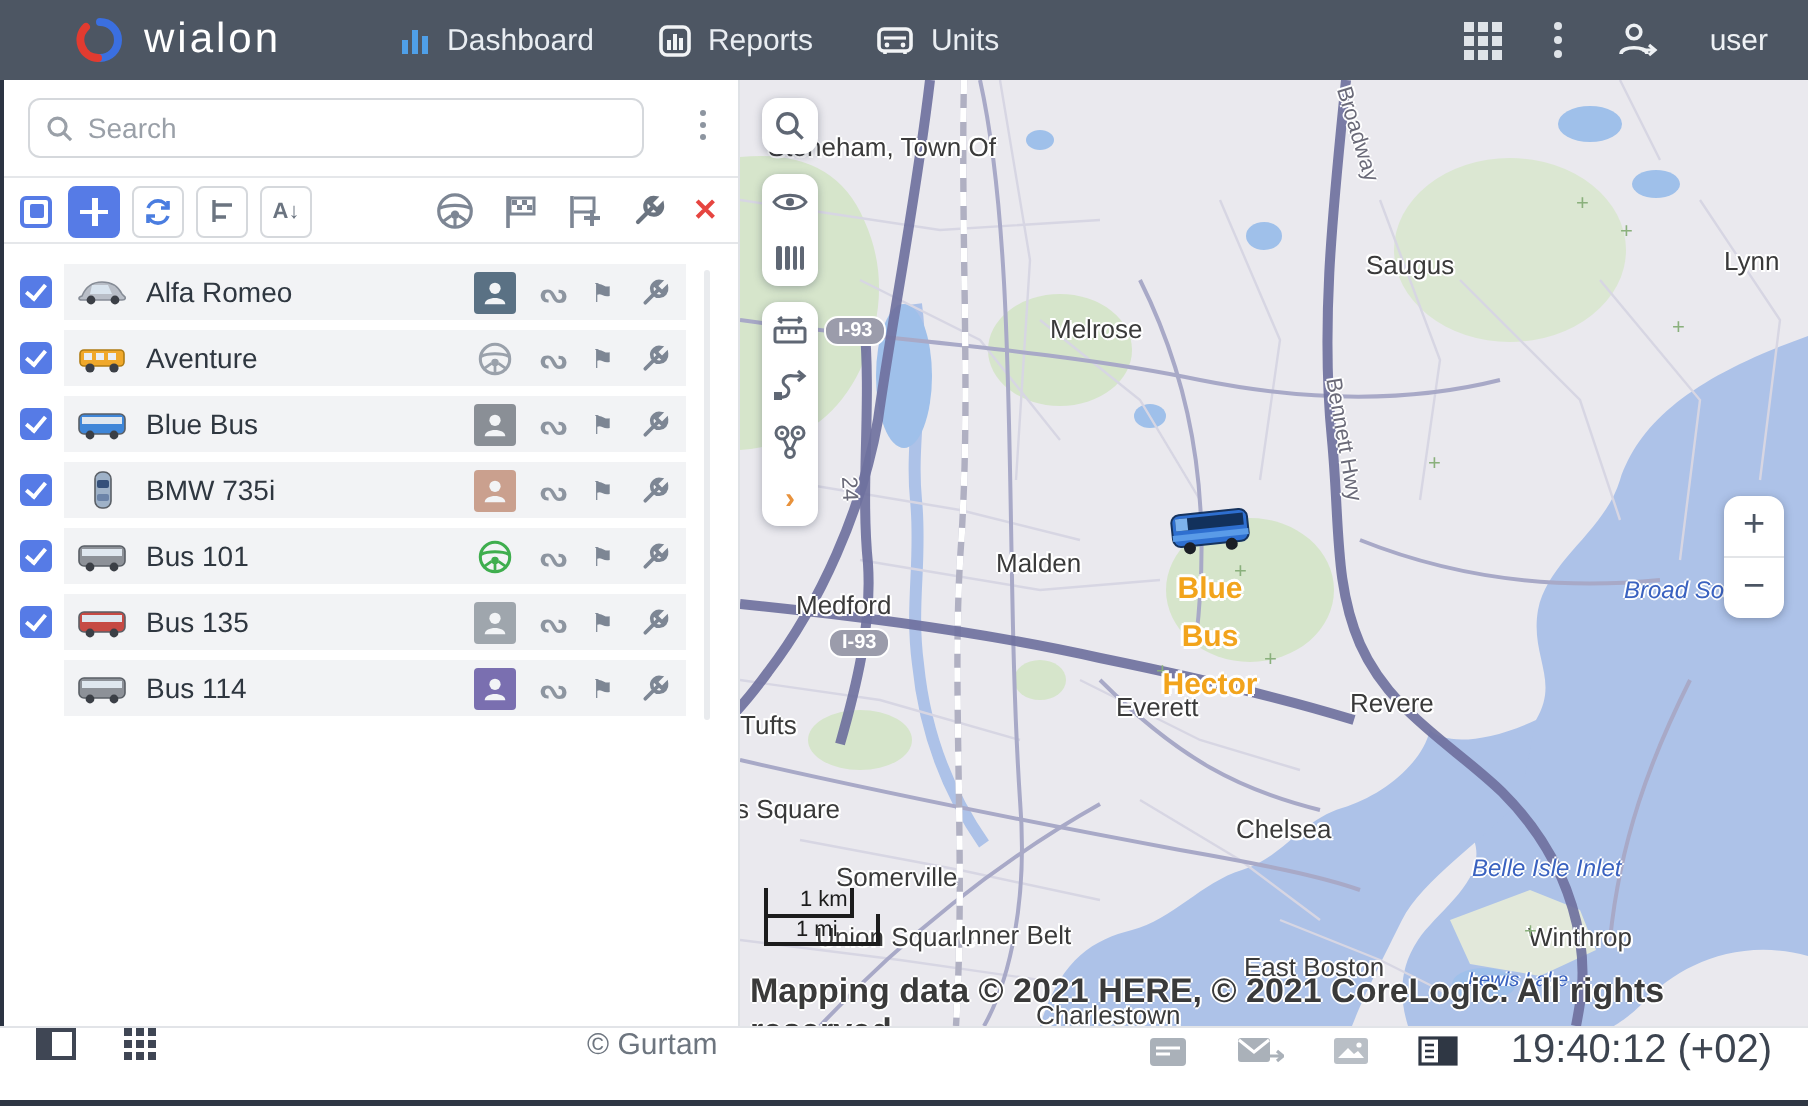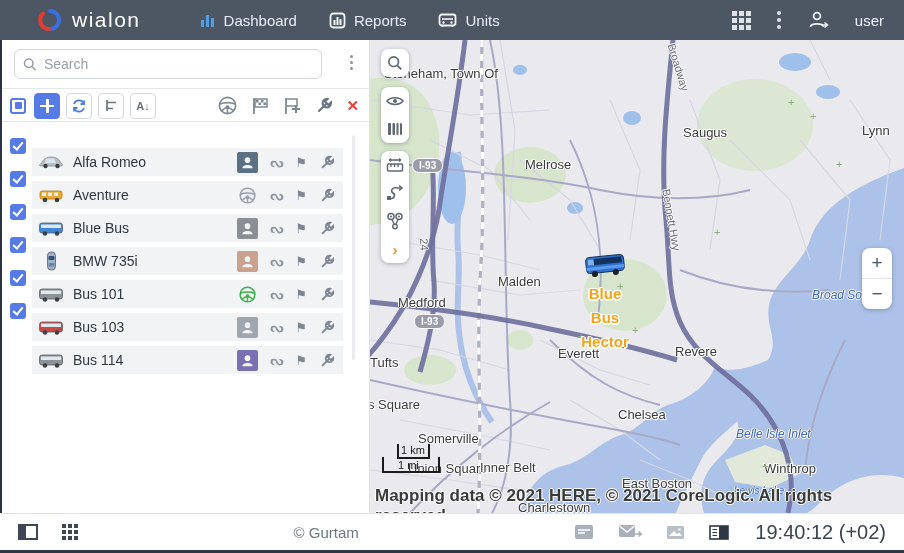--- a/index.html
+++ b/index.html
@@ -42,21 +42,21 @@
   .cb-ind { width:16px; height:16px; border:2px solid #567be6; border-radius:3px; margin-right:8px; position:relative; background:#fff; cursor:pointer; }
   .cb-ind:after { content:""; position:absolute; left:2.5px; top:2.5px; width:7px; height:7px; background:#567be6; border-radius:1px; }
   .sort-txt { font-size:11px; color:#6b7480; font-weight:bold; }
   .tool-right { margin-left:auto; display:flex; align-items:center; gap:13px; }
   .x-glyph { color:#e64540; font-size:15px; font-weight:bold; line-height:1; cursor:pointer; }
 
   .unit-list { position:absolute; left:0; top:92px; width:100%; }
   .unit-row { position:relative; height:28px; margin-bottom:5px; }
   .u-check { position:absolute; left:8px; top:6px; width:16px; height:16px; background:#567be6; border-radius:3px; cursor:pointer; }
   .u-check:after { content:""; position:absolute; left:5px; top:2px; width:4px; height:8px; border:solid #fff; border-width:0 2px 2px 0; transform:rotate(40deg); }
-  .u-bar { position:absolute; left:30px; top:16px; width:311px; height:28px; background:#f2f3f5; display:flex; align-items:center;justify-content:flex-end; }
+  .u-bar { position:absolute; left:30px; top:0; width:311px; height:28px; background:#f2f3f5; display:flex; align-items:center;justify-content:flex-end; }
   .u-veh { width:26px; height:20px; margin-left:6px; display:flex; align-items:center; justify-content:center; }
   .u-name { margin-left:9px; font-size:14px; color:#2f3740; }
   .u-icons { margin-left:auto; display:flex; align-items:center; gap:13px; padding-right:8px; }
   .u-driver { width:21px; height:21px; display:flex; align-items:center; justify-content:center; border-radius:2px; overflow:hidden; }
   .u-driver.avatar svg { width:15px; height:15px; }
   .glyph2 { font-size:13px; font-weight:bold; color:#8d95a0; transform:scaleX(1.15); cursor:pointer; }
   .flag-glyph { font-size:13px; color:#7d8694; cursor:pointer; line-height:1; }
   .scroll-track { position:absolute; right:14px; top:95px; width:3px; height:225px; background:#e9ebee; border-radius:2px; }
 
   
@@ -76,27 +76,27 @@
   .map-ctl .mbtn { width:28px; height:28px; display:flex; align-items:center; justify-content:center; cursor:pointer; }
   .ctl-search { left:11px; top:9px; }
   .ctl-view { left:11px; top:47px; }
   .ctl-tools { left:11px; top:111px; }
   .chev { color:#e8923c; font-size:15px; font-weight:bold; }
   .zoom-ctl { position:absolute; right:12px; top:208px; width:30px; background:#fff; border-radius:8px; box-shadow:0 1px 4px rgba(40,50,70,.35); }
   .zoom-ctl .zbtn { height:30px; display:flex; align-items:center; justify-content:center; font-size:19px; color:#4b5563; cursor:pointer; }
   .zoom-ctl .zdiv { height:1px; background:#e3e5e8; }
 
   .scalebar { position:absolute; left:12px; top:404px; color:#1c1c1c; font-size:11px; }
-  .sc-km { width:33px; height:15px; border-left:2px solid #1c1c1c; border-right:2px solid #1c1c1c; border-bottom:2px solid #1c1c1c; padding-left:2px;margin-left:15px; }
+  .sc-km { width:45px; height:15px; border-left:2px solid #1c1c1c; border-right:2px solid #1c1c1c; border-bottom:2px solid #1c1c1c; padding-left:16px; }
   .sc-mi { width:58px; height:16px; margin-top:-2px; border-left:2px solid #1c1c1c; border-right:2px solid #1c1c1c; border-bottom:2px solid #1c1c1c; padding-left:14px; padding-top:2px; }
   .attribution { position:absolute; left:5px; top:446px; font-size:17px; font-weight:bold; color:#3a3a3a; text-shadow:1px 0 #fff,-1px 0 #fff,0 1px #fff,0 -1px #fff; }
   .coords { position:absolute; right:10px; top:442px; font-size:11.5px; color:#2e2e2e; text-shadow:1px 0 #fff,-1px 0 #fff,0 1px #fff,0 -1px #fff; }
 
   
-  .statusbar { position:absolute; left:0; top:513px; width:904px; height:37px; background:#fff; border-top:1px solid #e2e4e8; display:flex; align-items:center; }
+  .statusbar { position:absolute; left:0; top:513px; width:904px; height:37px; background:#fff; border-top:1px solid #e2e4e8; display:flex; align-items:flex-start; }
   .sb-left { display:flex; align-items:center; gap:24px; margin-left:18px; }
   .panel-toggle { width:20px; height:16px; border:2px solid #3f4654; position:relative; cursor:pointer; }
   .panel-toggle:after { content:""; position:absolute; left:0; top:0; width:6px; height:12px; background:#3f4654; }
   .dots-grid { display:grid; grid-template-columns:repeat(3,4px); grid-template-rows:repeat(3,4px); gap:2px; cursor:pointer; }
   .dots-grid i { background:#3f4654; }
   .sb-center { flex:1; text-align:center; font-size:15px; color:#6d757f; }
   .sb-right { display:flex; align-items:center; gap:24px; margin-right:18px; }
   .sb-time { font-size:20px; color:#3c4450; margin-left:2px; }
   .bottom-line { position:absolute; left:0; top:550px; width:904px; height:3px; background:#2f3744; }
 </style>
@@ -384,21 +384,21 @@
     <div class="u-check"></div>
     <div class="u-bar">
       <div class="u-veh">
                 <svg width="26" height="15" viewBox="0 0 26 15">
                   <rect x="1.5" y="2" width="23" height="10" rx="2.5" fill="#c64a44" stroke="#5a5f66" stroke-width="0.8"></rect>
                   <rect x="3" y="3.5" width="20" height="3.5" fill="#dfe7ef"></rect>
                   <circle cx="7" cy="12.5" r="2.2" fill="#3b3f46"></circle>
                   <circle cx="19" cy="12.5" r="2.2" fill="#3b3f46"></circle>
                 </svg>
               </div>
-      <span class="u-name">Bus 103</span>
+      <span class="u-name">Bus 135</span>
       <div class="u-icons">
         <div class="u-driver avatar" style="background: rgb(159, 166, 173);">
                   <svg viewBox="0 0 16 16">
                     <circle cx="8" cy="5.5" r="3" fill="#f2f4f6"></circle>
                     <path d="M2.5 14 C 2.5 9.5 13.5 9.5 13.5 14 Z" fill="#f2f4f6"></path>
                   </svg>
                 </div>
         <span class="glyph2">ᔓ</span>
         <span class="flag-glyph">⚑</span>
         <svg width="15" height="15" viewBox="0 0 17 17">

